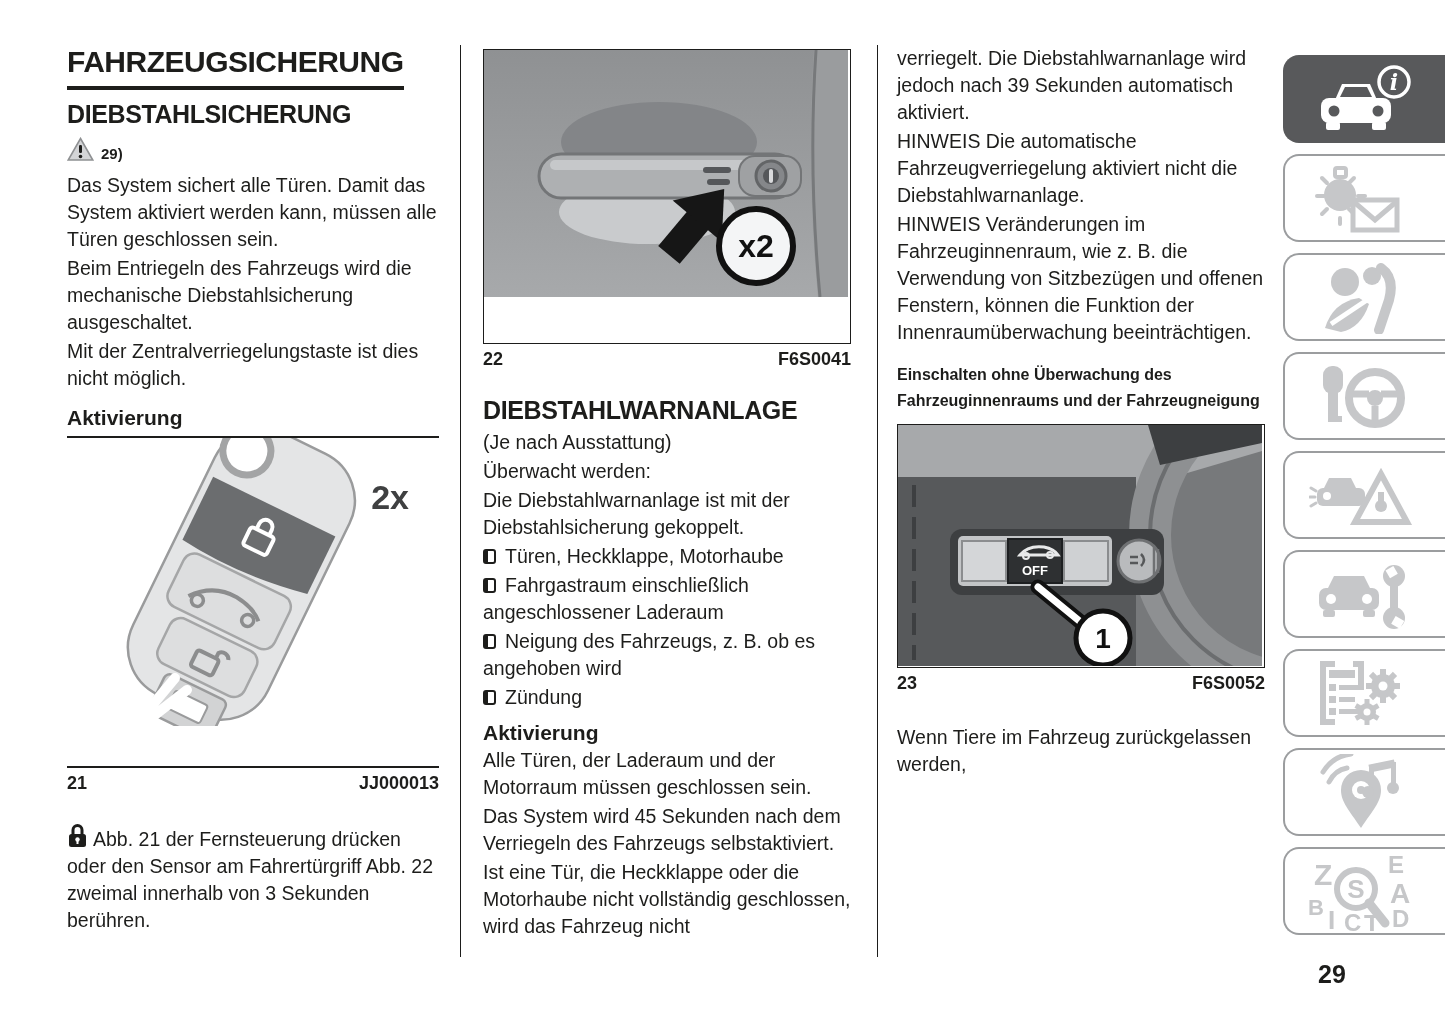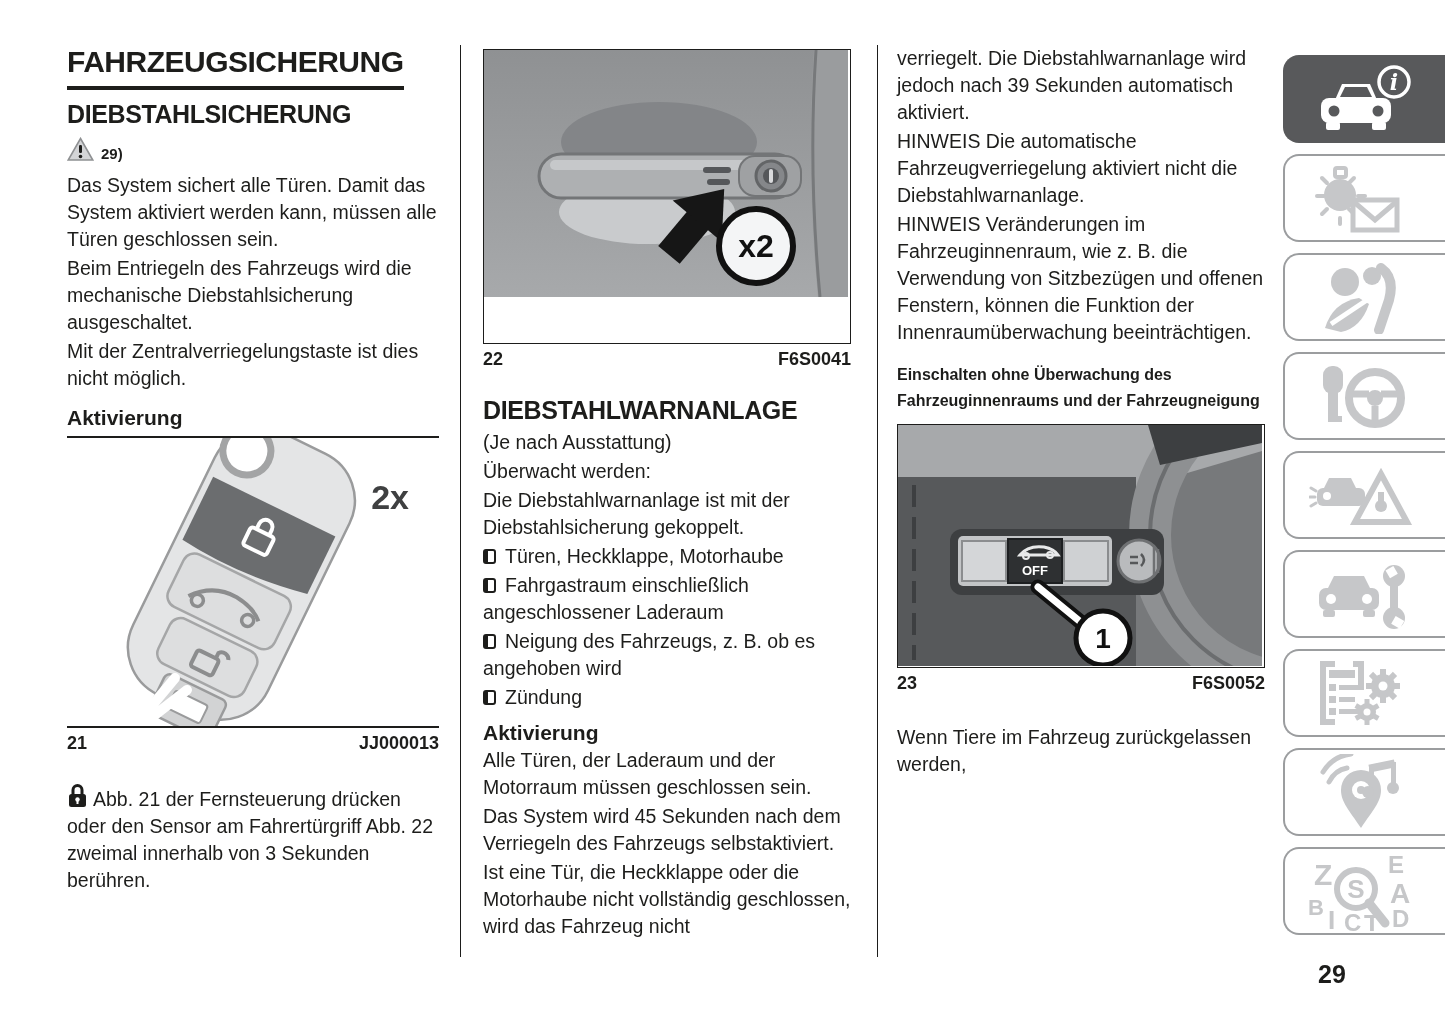--- a/index.html
+++ b/index.html
@@ -71,21 +71,21 @@
       </svg>
       <span class="warnref">29)</span>
     </div>
 
     <p class="body tight">Das System sichert alle Türen. Damit das System aktiviert werden kann, müssen alle Türen geschlossen sein.</p>
     <p class="body tight">Beim Entriegeln des Fahrzeugs wird die mechanische Diebstahlsicherung ausgeschaltet.</p>
     <p class="body">Mit der Zentralverriegelungstaste ist dies nicht möglich.</p>
 
     <div class="h3">Aktivierung</div>
 
-    <div class="figure ruled" style="height:292px;">
+    <div class="figure ruled" style="height:332px;">
       <svg width="368" height="288" viewBox="0 0 368 288">
         <g transform="rotate(26 170 145)">
           <rect x="95" y="-10" width="150" height="290" rx="52" fill="#e4e5e6" stroke="#9a9b9c" stroke-width="2.5"></rect>
           <circle cx="121" cy="22" r="24" fill="#ffffff" stroke="#a3a4a5" stroke-width="7"></circle>
           <path d="M102 60 h136 v64 q-70 14 -136 6 z" fill="#6b6d6f"></path>
           <g stroke="#ffffff" stroke-width="4" fill="none">
             <rect x="158" y="88" width="26" height="20" rx="3"></rect>
             <path d="M164 88 v-6 a7 7 0 0 1 14 0 v6"></path>
           </g>
           <rect x="112" y="136" width="118" height="58" rx="12" fill="#dddedf" stroke="#a5a6a7" stroke-width="2.5"></rect>

